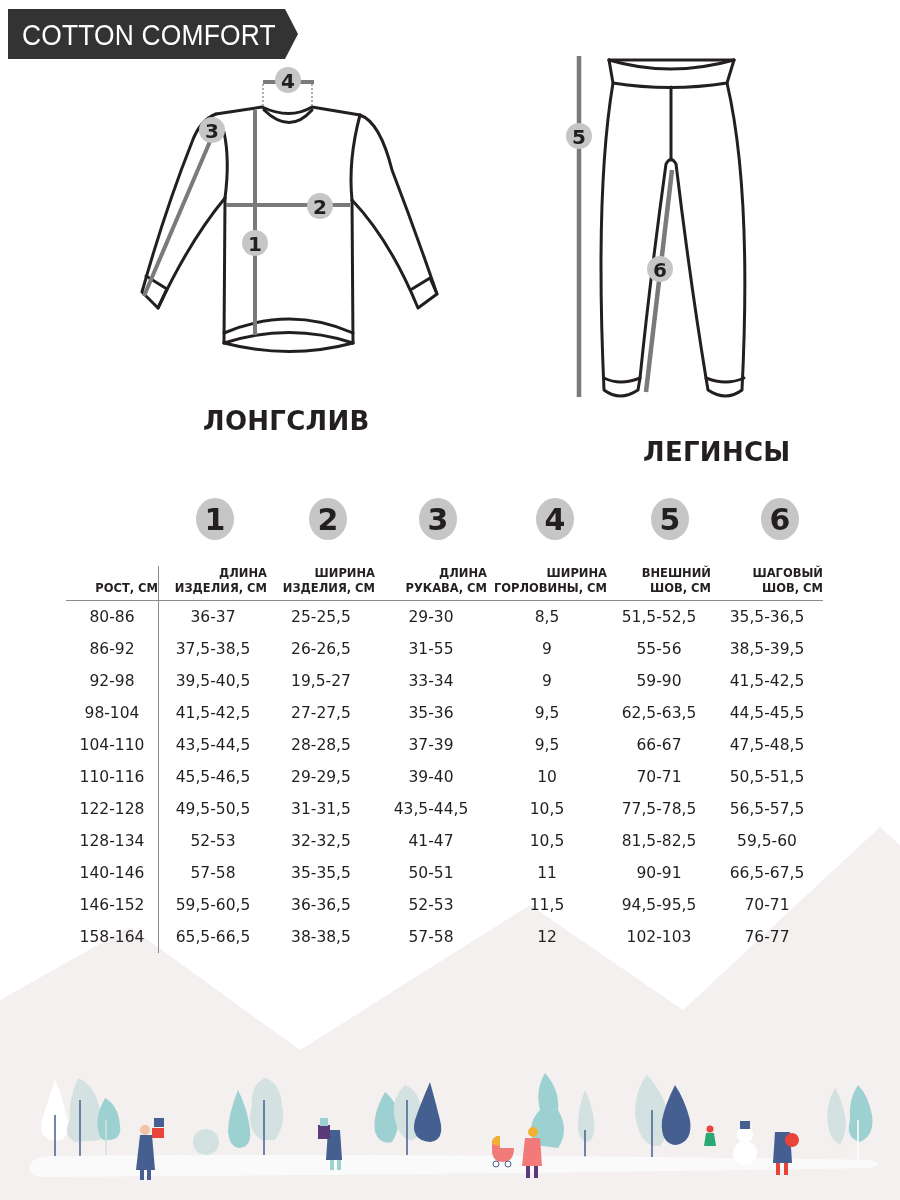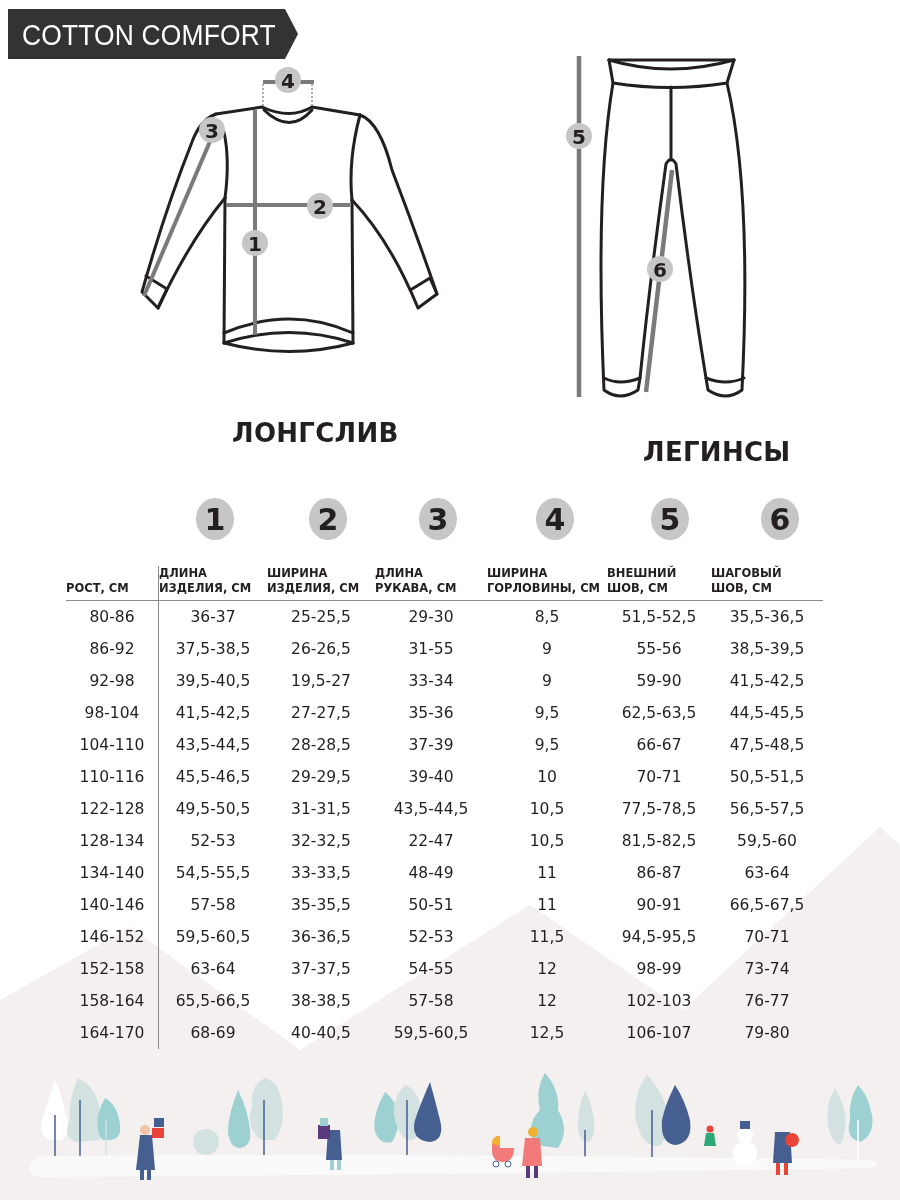--- a/index.html
+++ b/index.html
@@ -5,21 +5,21 @@
   html, body { margin: 0; padding: 0; }
   body { width: 900px; height: 1200px; position: relative; overflow: hidden; background: #ffffff; font-family: "DejaVu Sans", "Liberation Sans", sans-serif; color: #231f20; }
   .bg-mountains { position: absolute; left: 0; top: 0; width: 900px; height: 1200px; z-index: 0; }
   .brand { position: absolute; left: 8px; top: 9px; height: 50px; z-index: 2; }
   .brand svg { position: absolute; left: 0; top: 0; }
   .brand-text { position: absolute; left: 14px; top: 9px; font-family: "Liberation Sans", sans-serif; font-size: 30px; color: #ffffff; letter-spacing: 0.2px; white-space: nowrap; transform: scaleX(0.88); transform-origin: left center; }
   .garment { position: absolute; z-index: 2; }
   .garment-title { position: absolute; z-index: 2; font-family: "DejaVu Sans", sans-serif; font-weight: bold; font-size: 26px; color: #231f20; letter-spacing: 0.3px; }
   .num-badge { position: absolute; z-index: 2; width: 38px; height: 42px; border-radius: 50%; background: #c6c6c6; color: #231f20; font-family: "DejaVu Sans", sans-serif; font-weight: bold; font-size: 30px; display: flex; align-items: center; justify-content: center; }
   table.size-table { position: absolute; left: 66px; top: 566px; z-index: 2; border-collapse: collapse; }
-  .size-table th { font-family: "DejaVu Sans", sans-serif; font-weight: bold; font-size: 11.5px; line-height: 15px; color: #231f20; text-align: left; vertical-align: bottom; padding: 0 0 4px 0; border-bottom: 1.5px solid #8a8a8a; }
+  .size-table th { font-family: "DejaVu Sans", sans-serif; font-weight: bold; font-size: 11.5px; line-height: 15px; color: #231f20; text-align: right; vertical-align: bottom; padding: 0 0 4px 0; border-bottom: 1.5px solid #8a8a8a; }
   .size-table td { font-family: "DejaVu Sans", sans-serif; font-size: 15.5px; height: 32px; color: #231f20; text-align: center; padding: 0; white-space: nowrap; }
   .size-table .c0 { width: 92px; border-right: 1.5px solid #8a8a8a; }
   .size-table .c1 { width: 108px; }
   .size-table .c2 { width: 108px; }
   .size-table .c3 { width: 112px; }
   .size-table .c4 { width: 120px; }
   .size-table .c5 { width: 104px; }
   .size-table .c6 { width: 112px; }
   .size-table th.c0 { border-right: 1.5px solid #8a8a8a; }
   .scene { position: absolute; left: 0; top: 1060px; width: 900px; height: 140px; z-index: 1; }
@@ -98,21 +98,21 @@
   <g stroke="#7a7a7a" stroke-width="4.5" fill="none">
     <line x1="39" y1="16" x2="39" y2="357"></line>
     <line x1="132" y1="130" x2="106" y2="352"></line>
   </g>
   <circle cx="39" cy="96" r="13" fill="#c6c6c6"></circle>
   <text x="39" y="104" text-anchor="middle" font-family="DejaVu Sans, sans-serif" font-weight="bold" font-size="20" fill="#231f20">5</text>
   <circle cx="120" cy="229" r="13" fill="#c6c6c6"></circle>
   <text x="120" y="237" text-anchor="middle" font-family="DejaVu Sans, sans-serif" font-weight="bold" font-size="20" fill="#231f20">6</text>
 </svg>
 
-<div class="garment-title" style="left:203px; top:418px;margin-left:29px;">ЛОНГСЛИВ</div>
+<div class="garment-title" style="left:203px; top:406px;">ЛОНГСЛИВ</div>
 <div class="garment-title" style="left:598px; top:437px;margin-left:45px;">ЛЕГИНСЫ</div>
 
 <div class="num-badge" style="left:196px; top:498px;">1</div>
 <div class="num-badge" style="left:309px; top:498px;">2</div>
 <div class="num-badge" style="left:419px; top:498px;">3</div>
 <div class="num-badge" style="left:536px; top:498px;">4</div>
 <div class="num-badge" style="left:651px; top:498px;">5</div>
 <div class="num-badge" style="left:761px; top:498px;">6</div>
 
 <table class="size-table">
@@ -188,78 +188,51 @@
         <td class="c2">31-31,5</td>
         <td class="c3">43,5-44,5</td>
         <td class="c4">10,5</td>
         <td class="c5">77,5-78,5</td>
         <td class="c6">56,5-57,5</td>
       </tr>
       <tr>
         <td class="c0">128-134</td>
         <td class="c1">52-53</td>
         <td class="c2">32-32,5</td>
-        <td class="c3">22-47</td>
+        <td class="c3">41-47</td>
         <td class="c4">10,5</td>
         <td class="c5">81,5-82,5</td>
         <td class="c6">59,5-60</td>
-      </tr>
-      <tr>
-        <td class="c0">134-140</td>
-        <td class="c1">54,5-55,5</td>
-        <td class="c2">33-33,5</td>
-        <td class="c3">48-49</td>
-        <td class="c4">11</td>
-        <td class="c5">86-87</td>
-        <td class="c6">63-64</td>
       </tr>
       <tr>
         <td class="c0">140-146</td>
         <td class="c1">57-58</td>
         <td class="c2">35-35,5</td>
         <td class="c3">50-51</td>
         <td class="c4">11</td>
         <td class="c5">90-91</td>
         <td class="c6">66,5-67,5</td>
       </tr>
       <tr>
         <td class="c0">146-152</td>
         <td class="c1">59,5-60,5</td>
         <td class="c2">36-36,5</td>
         <td class="c3">52-53</td>
         <td class="c4">11,5</td>
         <td class="c5">94,5-95,5</td>
         <td class="c6">70-71</td>
       </tr>
       <tr>
-        <td class="c0">152-158</td>
-        <td class="c1">63-64</td>
-        <td class="c2">37-37,5</td>
-        <td class="c3">54-55</td>
-        <td class="c4">12</td>
-        <td class="c5">98-99</td>
-        <td class="c6">73-74</td>
-      </tr>
-      <tr>
         <td class="c0">158-164</td>
         <td class="c1">65,5-66,5</td>
         <td class="c2">38-38,5</td>
         <td class="c3">57-58</td>
         <td class="c4">12</td>
         <td class="c5">102-103</td>
         <td class="c6">76-77</td>
-      </tr>
-      <tr>
-        <td class="c0">164-170</td>
-        <td class="c1">68-69</td>
-        <td class="c2">40-40,5</td>
-        <td class="c3">59,5-60,5</td>
-        <td class="c4">12,5</td>
-        <td class="c5">106-107</td>
-        <td class="c6">79-80</td>
       </tr>
     </tbody>
 </table>
 
 <svg class="scene" width="900" height="140" viewBox="0 0 900 140">
 
   <g>
     <path d="M55,20 Q48,40 42,60 Q38,75 50,80 L62,80 Q72,72 66,55 Q62,35 55,20 Z" fill="#ffffff"></path>
     <path d="M78,18 Q68,40 70,60 Q62,75 75,82 L100,80 Q110,65 100,50 Q95,25 78,18 Z" fill="#d3e2e1"></path>
     <path d="M105,38 Q95,55 98,70 Q100,82 108,80 Q122,80 120,65 Q118,45 105,38 Z" fill="#9dd0d0"></path>

